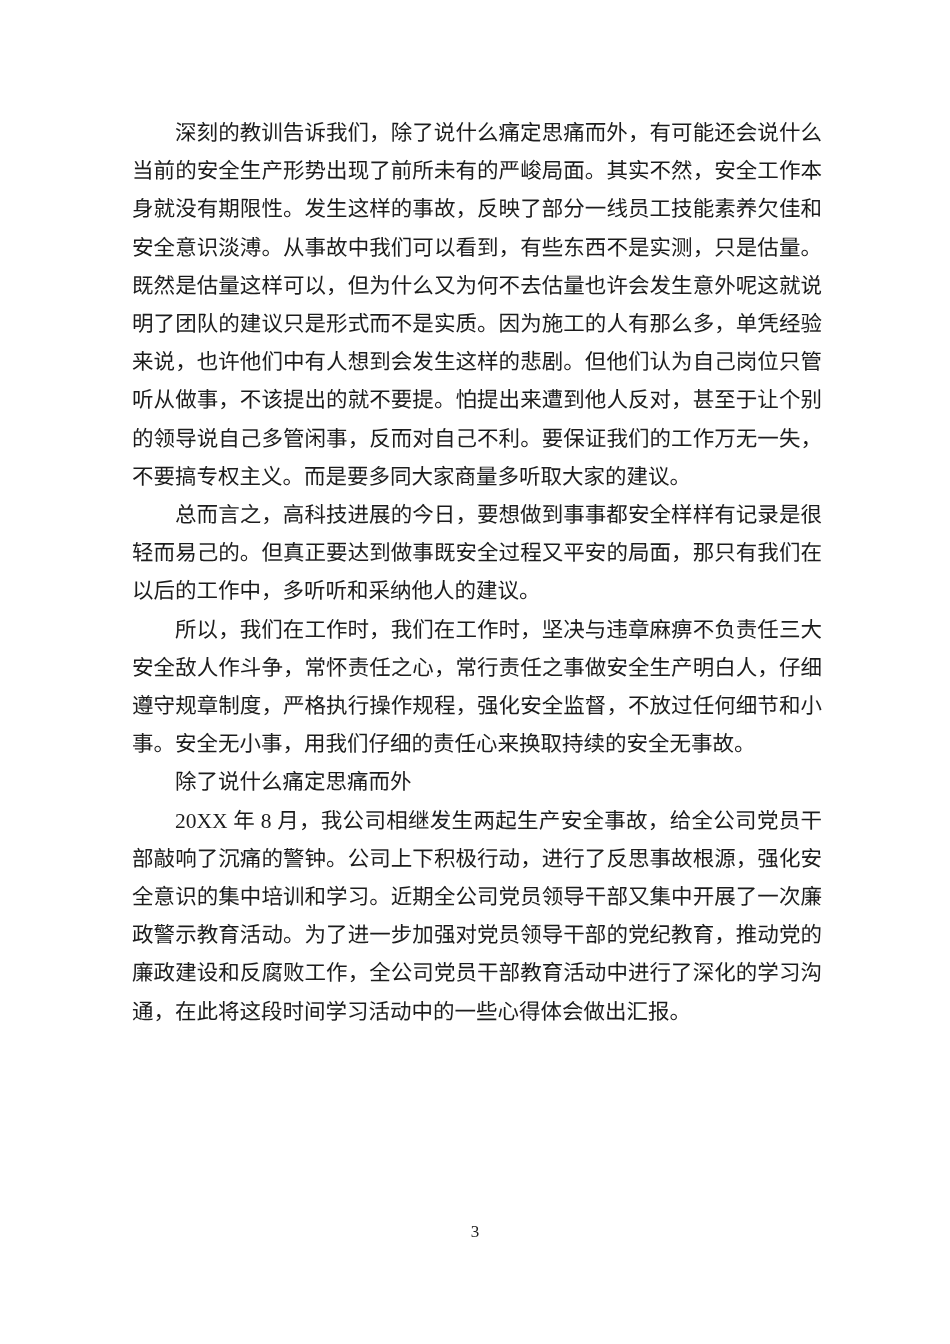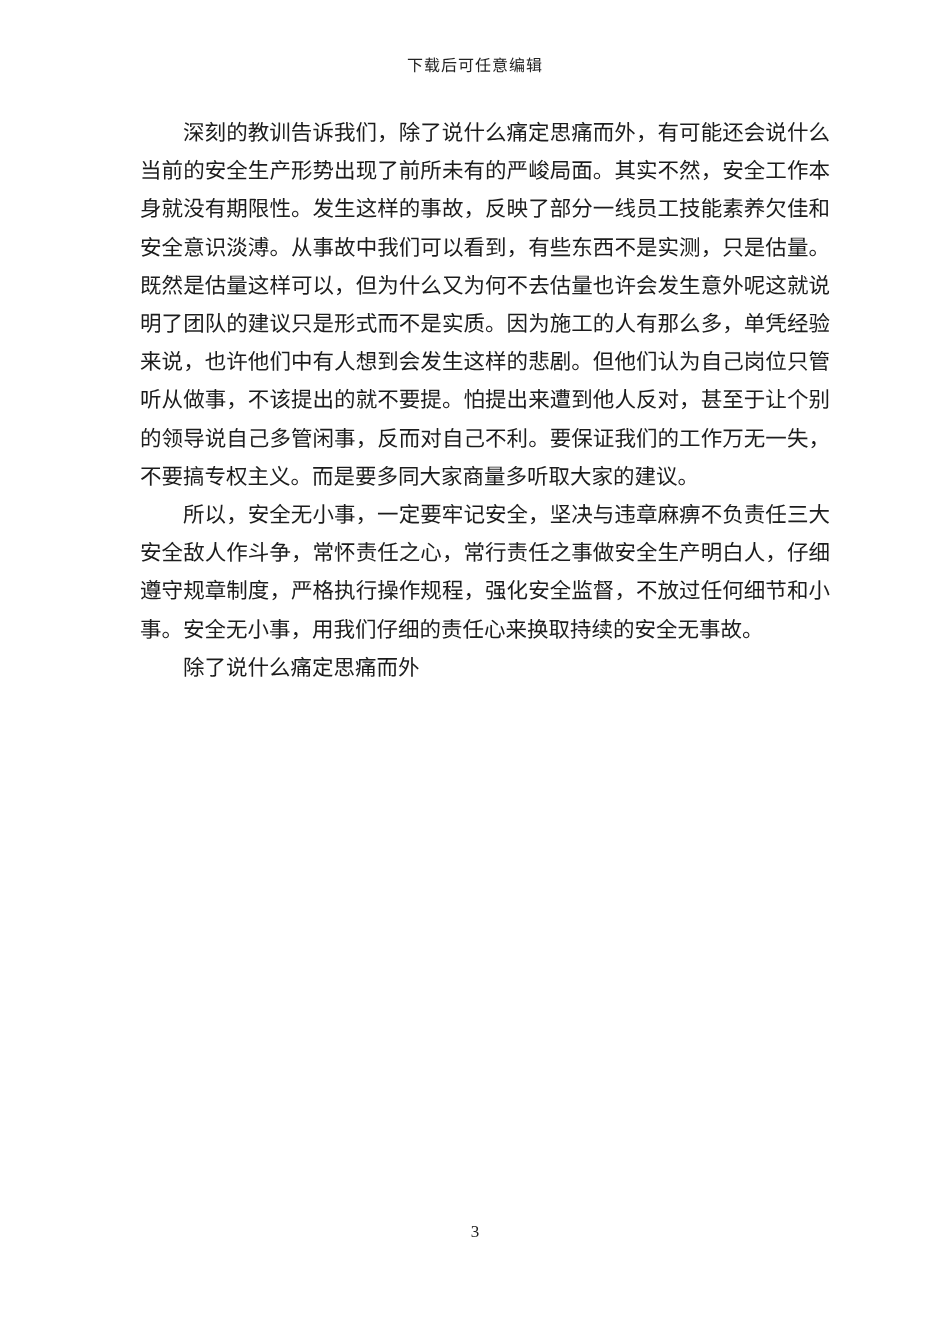--- a/index.html
+++ b/index.html
@@ -22,21 +22,21 @@
     left: 0;
     right: 0;
     text-align: center;
     font-size: 16px;
     letter-spacing: 1px;
     color: #222222;
   }
   .doc-body {
     position: absolute;
     top: 114px;
-    left: 140px;
+    left: 132px;
     width: 690px;
     font-size: 21.5px;
     line-height: 38.2px;
     text-align: justify;
     text-justify: inter-ideograph;
   }
   .doc-body p {
     margin: 0;
     padding: 0;
     text-indent: 2em;
@@ -48,22 +48,23 @@
     right: 0;
     text-align: center;
     font-size: 17px;
     color: #222222;
   }
 </style>
 </head>
 <body>
 
 <div class="page">
-  <div class="header-watermark">下载后可任意编辑</div>
 
   <div class="doc-body">
       <p>深刻的教训告诉我们，除了说什么痛定思痛而外，有可能还会说什么当前的安全生产形势出现了前所未有的严峻局面。其实不然，安全工作本身就没有期限性。发生这样的事故，反映了部分一线员工技能素养欠佳和安全意识淡溥。从事故中我们可以看到，有些东西不是实测，只是估量。既然是估量这样可以，但为什么又为何不去估量也许会发生意外呢这就说明了团队的建议只是形式而不是实质。因为施工的人有那么多，单凭经验来说，也许他们中有人想到会发生这样的悲剧。但他们认为自己岗位只管听从做事，不该提出的就不要提。怕提出来遭到他人反对，甚至于让个别的领导说自己多管闲事，反而对自己不利。要保证我们的工作万无一失，不要搞专权主义。而是要多同大家商量多听取大家的建议。</p>
-      <p>所以，安全无小事，一定要牢记安全，坚决与违章麻痹不负责任三大安全敌人作斗争，常怀责任之心，常行责任之事做安全生产明白人，仔细遵守规章制度，严格执行操作规程，强化安全监督，不放过任何细节和小事。安全无小事，用我们仔细的责任心来换取持续的安全无事故。</p>
+      <p>总而言之，高科技进展的今日，要想做到事事都安全样样有记录是很轻而易己的。但真正要达到做事既安全过程又平安的局面，那只有我们在以后的工作中，多听听和采纳他人的建议。</p>
+      <p>所以，我们在工作时，我们在工作时，坚决与违章麻痹不负责任三大安全敌人作斗争，常怀责任之心，常行责任之事做安全生产明白人，仔细遵守规章制度，严格执行操作规程，强化安全监督，不放过任何细节和小事。安全无小事，用我们仔细的责任心来换取持续的安全无事故。</p>
       <p>除了说什么痛定思痛而外</p>
+      <p>20XX 年 8 月，我公司相继发生两起生产安全事故，给全公司党员干部敲响了沉痛的警钟。公司上下积极行动，进行了反思事故根源，强化安全意识的集中培训和学习。近期全公司党员领导干部又集中开展了一次廉政警示教育活动。为了进一步加强对党员领导干部的党纪教育，推动党的廉政建设和反腐败工作，全公司党员干部教育活动中进行了深化的学习沟通，在此将这段时间学习活动中的一些心得体会做出汇报。</p>
     </div>
 
   <div class="page-number">3</div>
 </div>
 
 </body></html>

